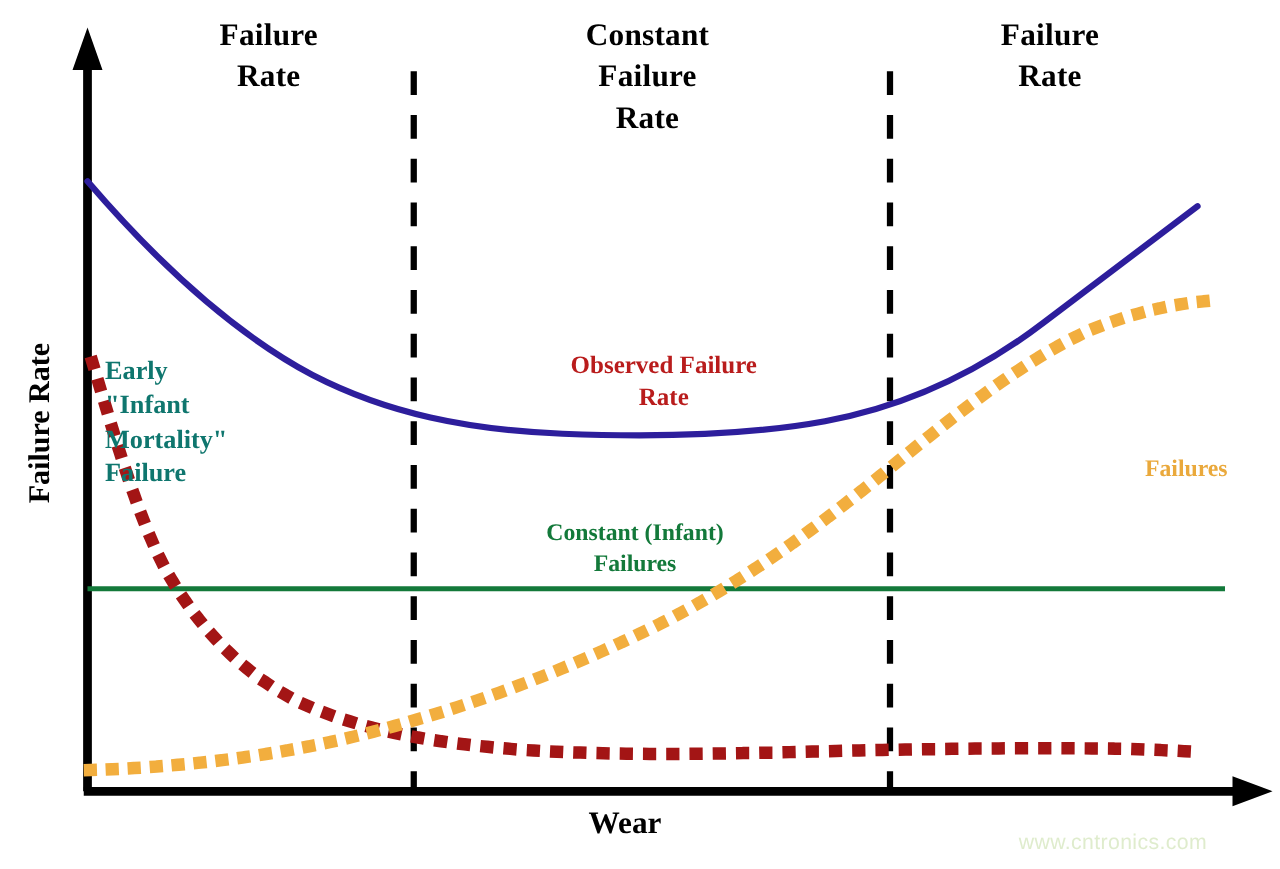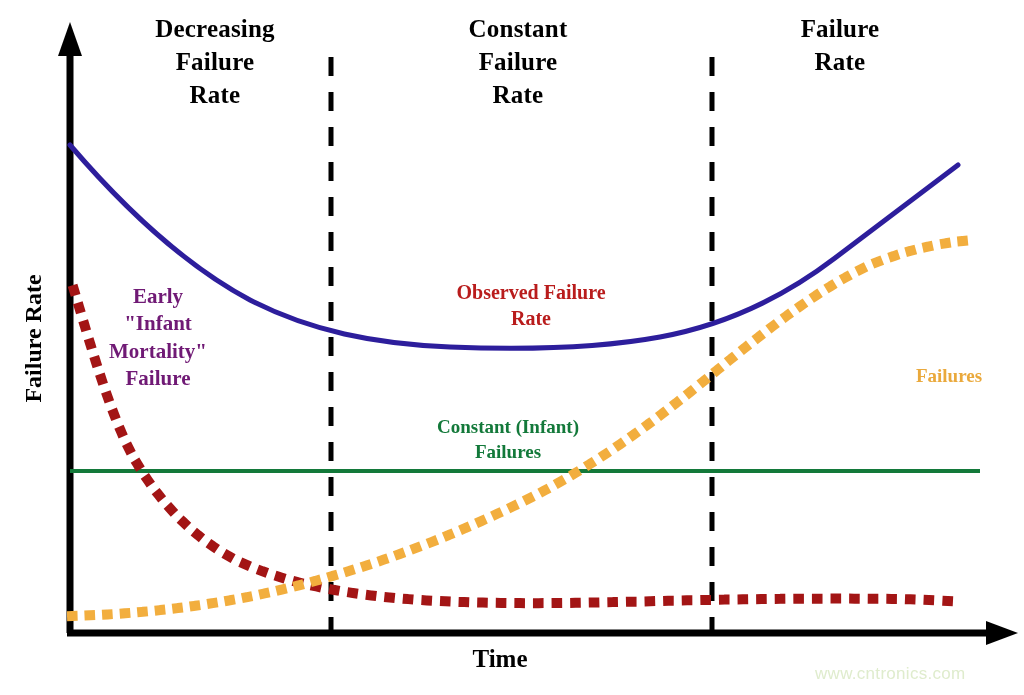--- a/index.html
+++ b/index.html
@@ -43,22 +43,22 @@
     position: absolute;
     font-family: "Liberation Serif", "DejaVu Serif", serif;
     font-weight: bold;
     line-height: 1.3;
   }
   #label-infant {
     left: 84px;
     top: 283px;
     width: 148px;
     font-size: 21px;
-    color: #701a75;
-    text-align: center;
+    color: #0f766e;
+    text-align: left;
   }
   #label-observed {
     left: 425px;
     top: 279px;
     width: 212px;
     font-size: 20px;
     color: #b91c1c;
     text-align: center;
   }
   #label-constant {
@@ -153,21 +153,20 @@
 
     <path d="M 72,616
              C 140,614 220,606 300,585
              C 380,564 450,537 520,503
              C 590,469 650,425 710,376
              C 770,327 820,288 870,265
              C 910,248 950,241 978,240" fill="none" stroke="#f2ae3e" stroke-width="10" stroke-linecap="square" stroke-dasharray="0.6 17"></path>
   </svg>
 
   <div class="phase-header" id="phase-header-0">
-    <div>Decreasing</div>
     <div>Failure</div>
     <div>Rate</div>
   </div>
   <div class="phase-header" id="phase-header-1">
     <div>Constant</div>
     <div>Failure</div>
     <div>Rate</div>
   </div>
   <div class="phase-header" id="phase-header-2">
     <div>Failure</div>
@@ -189,17 +188,17 @@
   <div class="series-label" id="label-constant">
     <div>Constant (Infant)</div>
     <div>Failures</div>
   </div>
 
   <div class="series-label" id="label-wearout">
     <div>Failures</div>
   </div>
 
   <div id="axis-label-y">Failure Rate</div>
-  <div id="axis-label-x">Time</div>
+  <div id="axis-label-x">Wear</div>
 
   <div id="watermark">www.cntronics.com</div>
 
 </div>
 
 </body></html>

